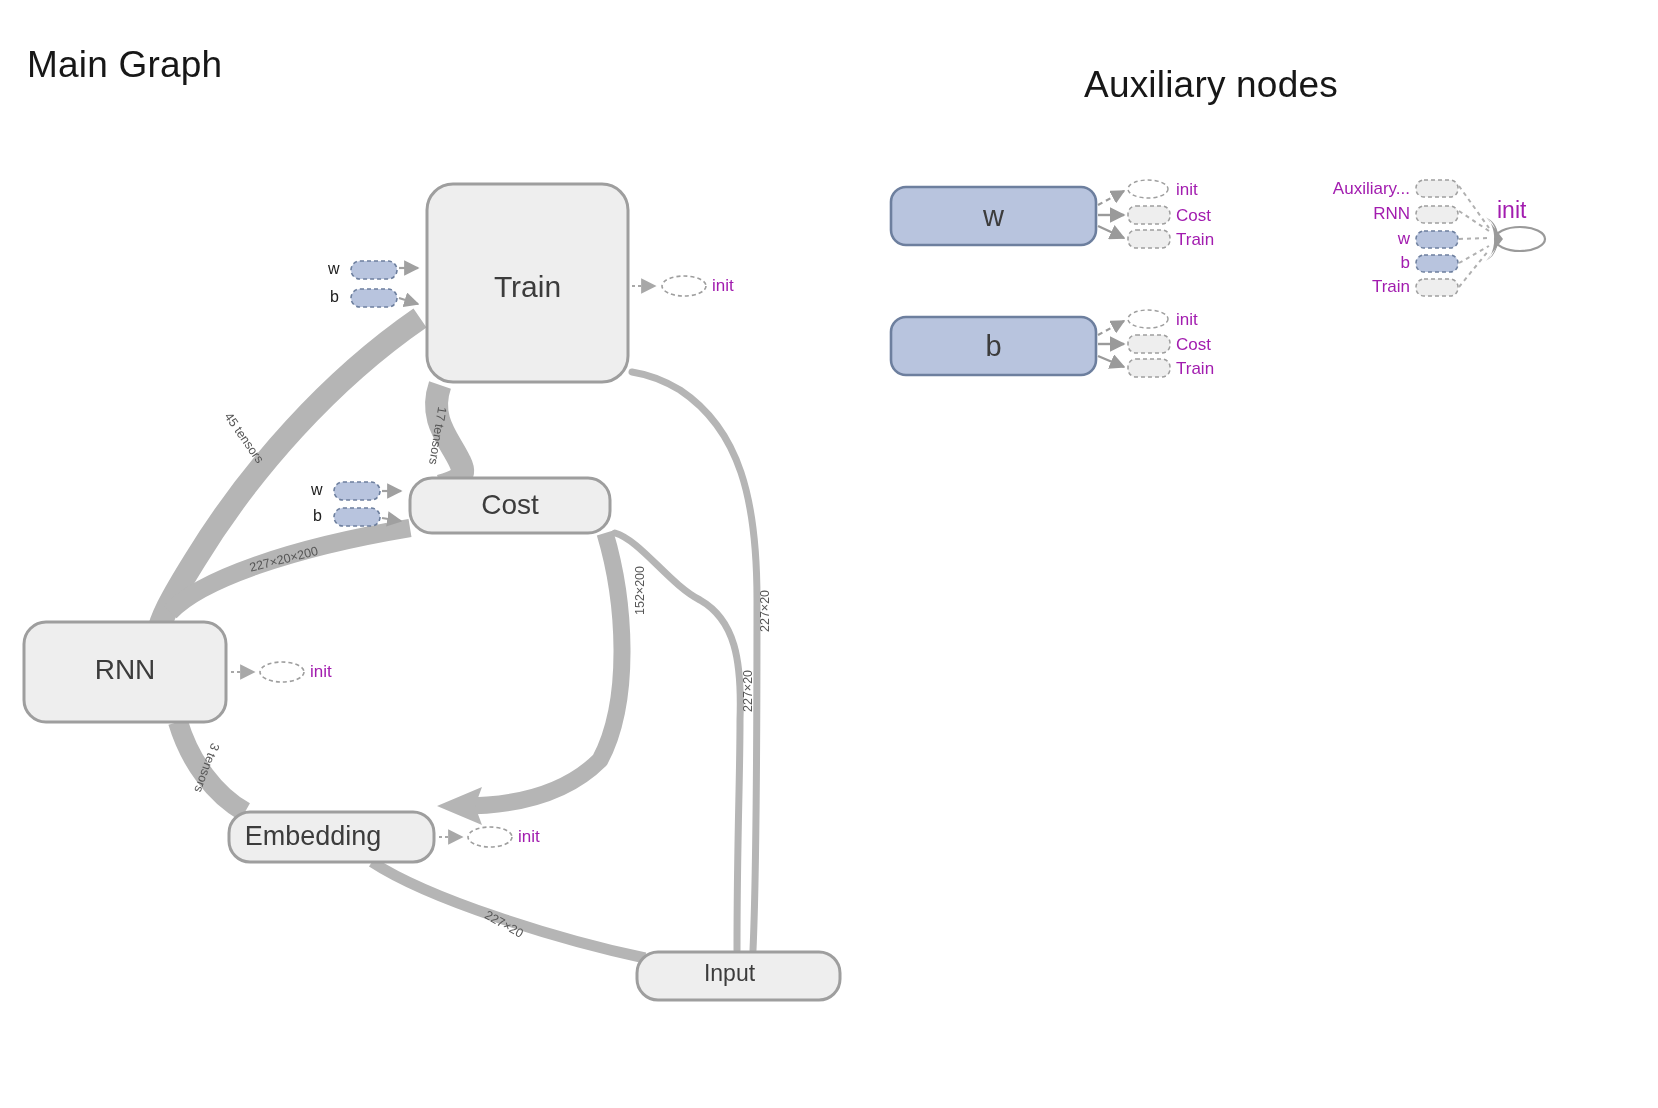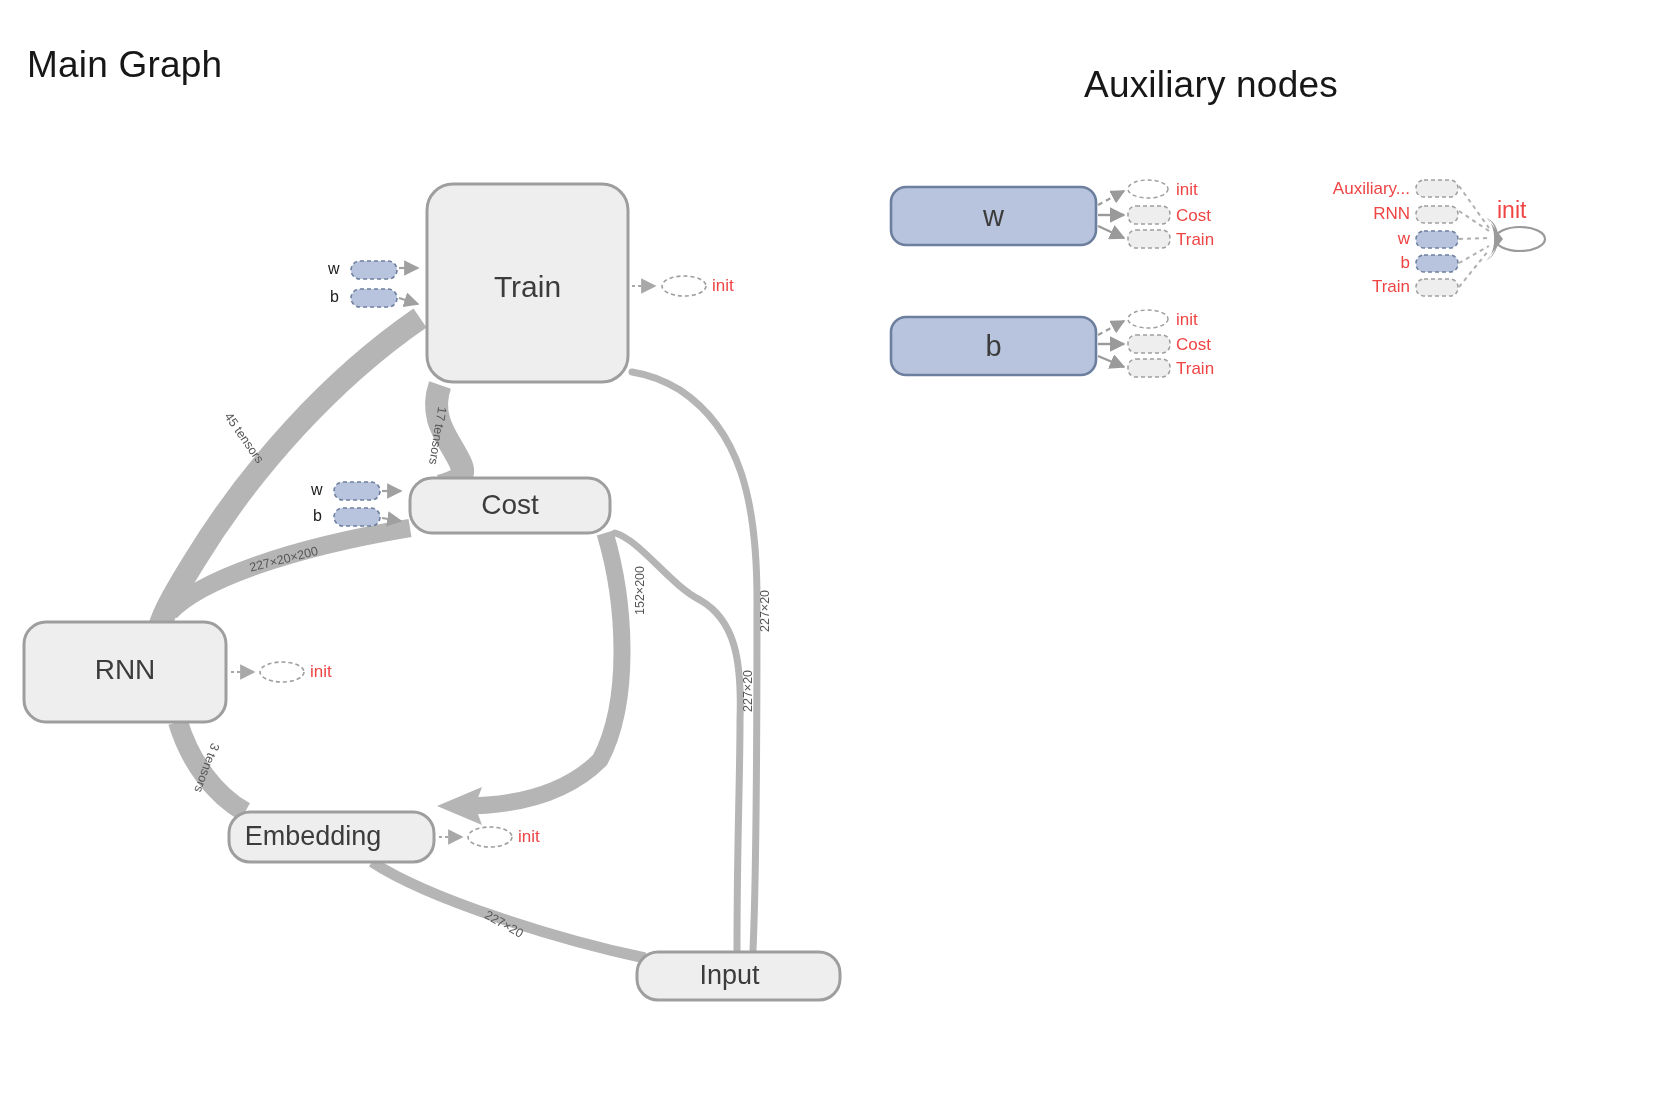--- a/index.html
+++ b/index.html
@@ -41,21 +41,21 @@
   
   .node-label {
     position: absolute;
     color: #3c3c3c;
     white-space: nowrap;
     pointer-events: none;
   }
   .op-label {
     position: absolute;
     font-size: 17px;
-    color: #ef4444;
+    color: #a21caf;
     white-space: nowrap;
   }
   .tiny-label {
     position: absolute;
     font-size: 16px;
     color: #212121;
     white-space: nowrap;
   }
   .edge-label {
     position: absolute;
@@ -184,21 +184,21 @@
       <path d="M 1487 218 C 1500 226, 1500 252, 1487 260 C 1500 254, 1504 226, 1487 218 Z" fill="#9a9a9a"></path>
       <path d="M 1486 217 L 1503 239 L 1486 261 C 1497 252, 1497 226, 1486 217 Z" fill="#9a9a9a"></path>
       <ellipse cx="1520" cy="239" rx="25" ry="12" fill="none" stroke="#9a9a9a" stroke-width="2.2"></ellipse>
     </g>
   </svg>
 
   <div class="node-label" style="left:427px; top:270px; width:201px; text-align:center; font-size:30px;">Train</div>
   <div class="node-label" style="left:410px; top:489px; width:200px; text-align:center; font-size:28px;">Cost</div>
   <div class="node-label" style="left:24px; top:654px; width:202px; text-align:center; font-size:28px;">RNN</div>
   <div class="node-label" style="left:229px; top:821px; width:168px; text-align:center; font-size:27px;">Embedding</div>
-  <div class="node-label" style="left:637px; top:960px; width:185px; text-align:center; font-size:27px;">Input</div>
+  <div class="node-label" style="left:637px; top:960px; width:185px; text-align:center; font-size:23px;">Input</div>
 
   <div class="op-label" style="left:712px; top:276px;">init</div>
   <div class="op-label" style="left:310px; top:662px;">init</div>
   <div class="op-label" style="left:518px; top:827px;">init</div>
 
   <div class="tiny-label" style="left:328px; top:260px;">w</div>
   <div class="tiny-label" style="left:330px; top:288px;">b</div>
   <div class="tiny-label" style="left:311px; top:481px;">w</div>
   <div class="tiny-label" style="left:313px; top:507px;">b</div>
 

